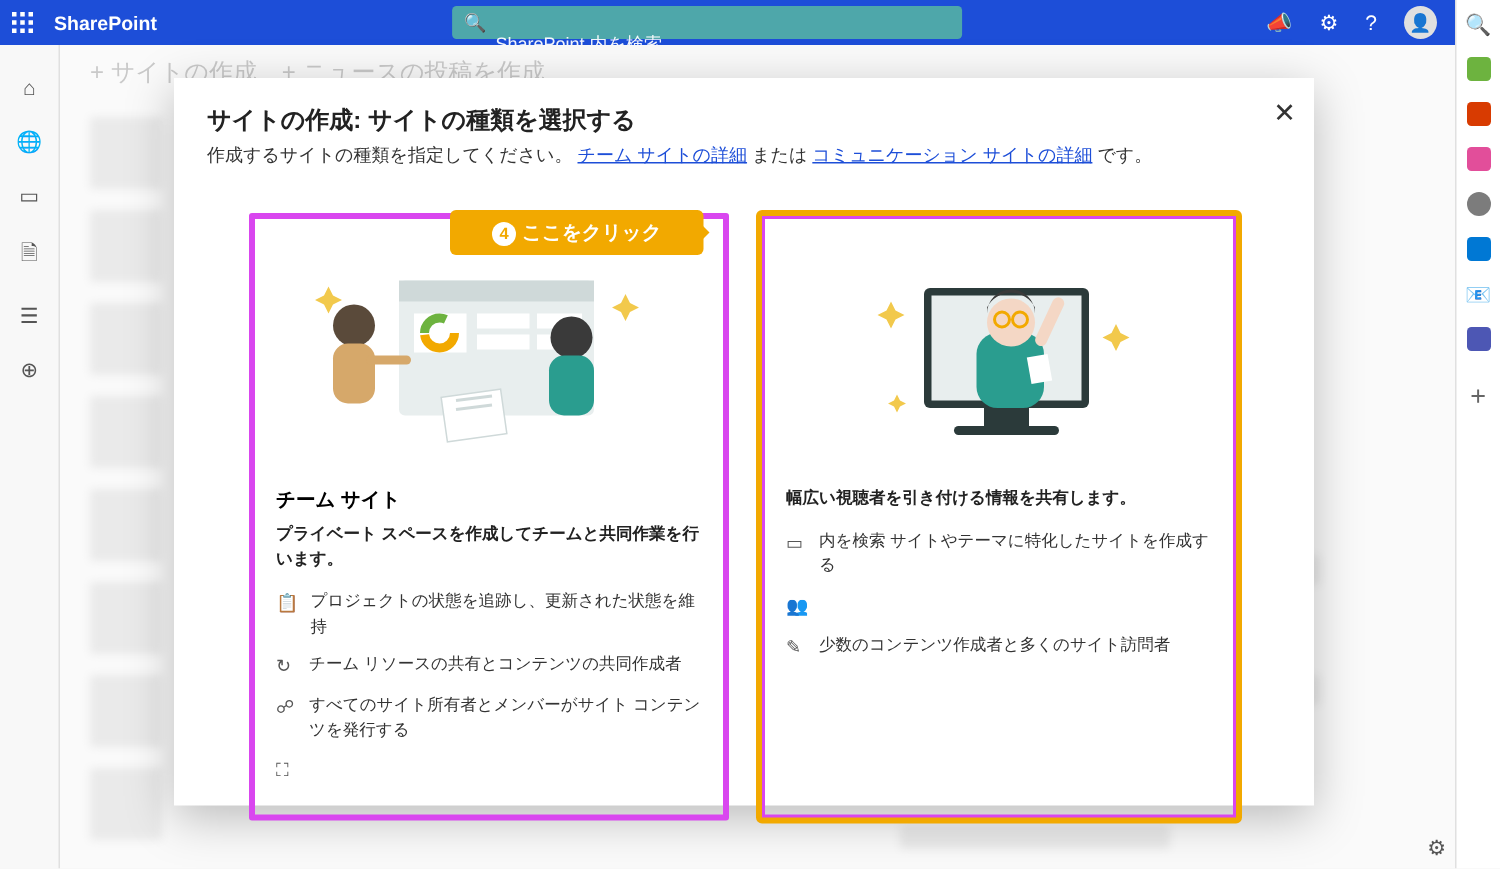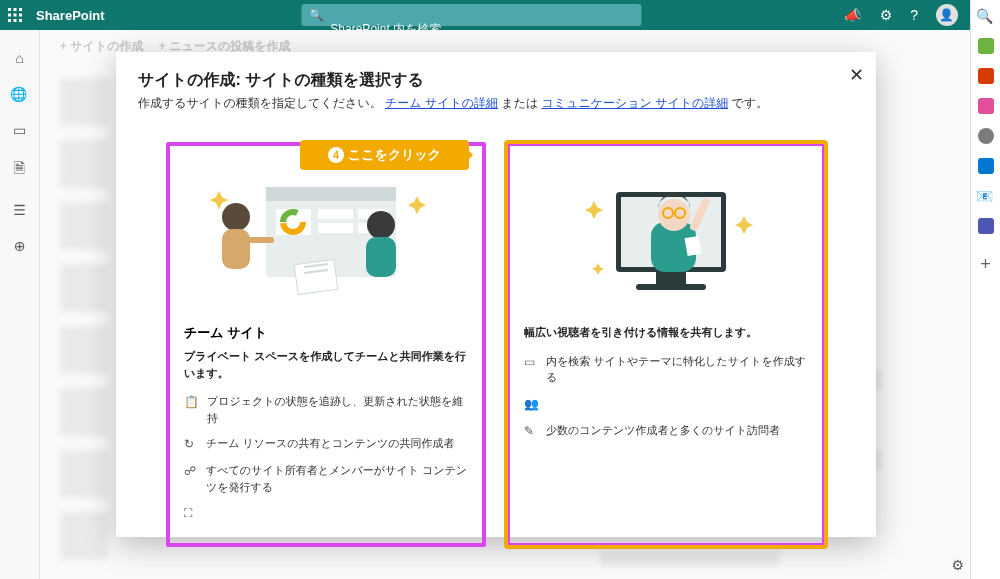--- a/index.html
+++ b/index.html
@@ -10,36 +10,36 @@
     .right-bar .ic { width:16px; height:16px; display:flex; align-items:center; justify-content:center; font-size:14px; }
     .sq { width:14px; height:14px; border-radius:3px; }
     .sq.green { background:#6db33f; }
     .sq.red { background:#d83b01; }
     .sq.pink { background:#e24e9a; }
     .sq.gray { background:#7c7c7c; border-radius:50%; }
     .sq.blue { background:#0078d4; }
     .sq.teal { background:#4d57b4; }
 
     
-    .suite-header { position:absolute; left:0; right:30px; top:0; height:30px; background:#0f766e; color:#fff; display:flex; align-items:center; }
+    .suite-header { position:absolute; left:0; right:30px; top:0; height:30px; background:#1d4ed8; color:#fff; display:flex; align-items:center; }
     .suite-header .waffle { width:30px; height:30px; display:flex; align-items:center; justify-content:center; font-size:14px; }
     .suite-header .title { font-size:13px; font-weight:600; margin-left:6px; }
     .suite-header .search { margin-left:auto; position:absolute; left:50%; transform:translateX(-54%); width:340px; height:22px; background:#4ea7aa; border-radius:3px; display:flex; align-items:center; padding:0 8px; color:#fff; font-size:12px; }
     .suite-header .search .ph { margin-left:6px; opacity:.95;margin-top:28px; }
     .suite-header .right { margin-left:auto; display:flex; align-items:center; gap:18px; padding-right:12px; }
     .suite-header .right .ic { font-size:14px; }
     .suite-header .avatar { width:22px; height:22px; border-radius:50%; background:#e0e0e0; display:flex; align-items:center; justify-content:center; color:#03787c; font-size:12px; }
 
     
     .left-nav { position:absolute; left:0; top:30px; bottom:0; width:40px; background:#f8f8f8; border-right:1px solid #e0e0e0; display:flex; flex-direction:column; align-items:center; gap:20px; padding-top:20px; color:#555; }
     .left-nav .ic { font-size:14px; }
 
     
     .bg-page { position:absolute; left:40px; right:30px; top:30px; bottom:0; background:#f4f4f4; overflow:hidden; filter:blur(0px); }
-    .bg-top { padding:8px 20px; color:#888; font-size:12px;font-weight:bold; }
+    .bg-top { padding:8px 20px; color:#888; font-size:16px; }
     .bg-top span { margin-right:12px; }
     .blurbox { position:absolute; background:#d0d0d0; border-radius:2px; filter:blur(3px); }
 
     
     .overlay { position:absolute; left:40px; right:30px; top:30px; bottom:0; background:rgba(255,255,255,.55); }
 
     
     .modal { position:absolute; left:116px; top:52px; width:760px; height:485px; background:#fff; box-shadow:0 8px 30px rgba(0,0,0,.25); padding:18px 22px 10px 22px; }
     .modal h1 { font-size:16px; font-weight:700; color:#222; }
     .modal .sub { font-size:12px; color:#333; margin-top:4px; }

